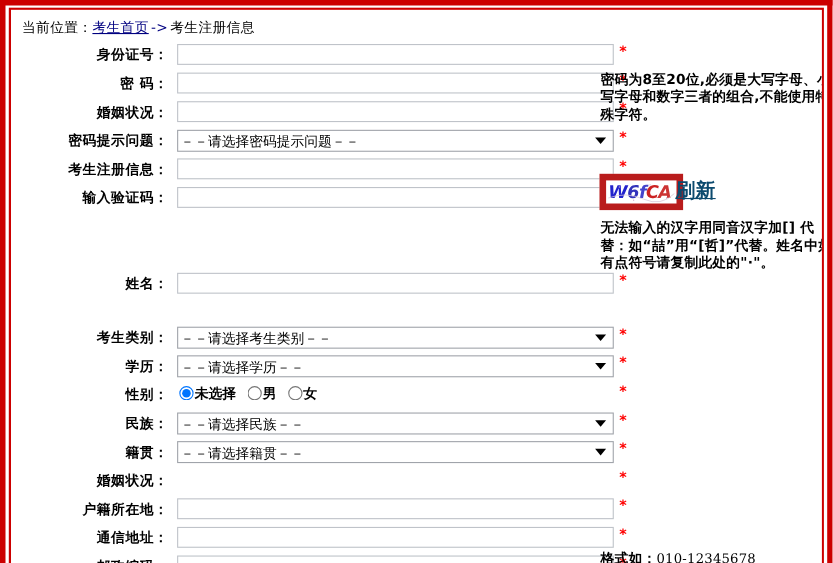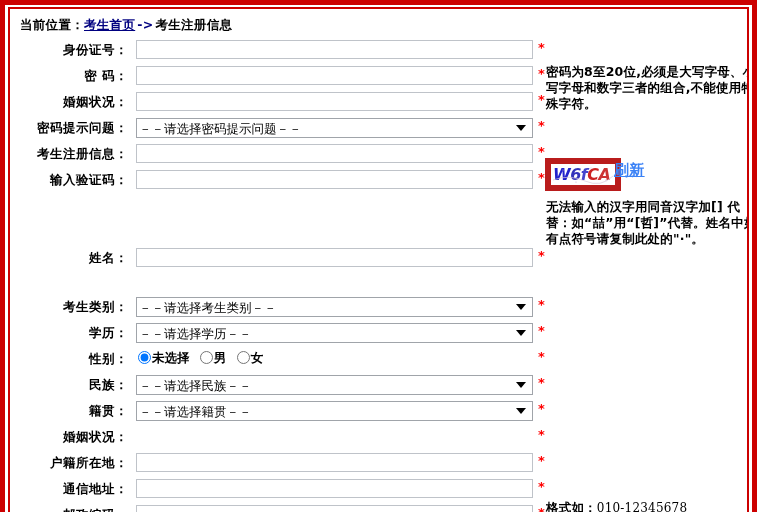--- a/index.html
+++ b/index.html
@@ -43,21 +43,21 @@
     background: #ffffff;
     overflow: hidden;
   }
 
   
   .breadcrumb {
     position: absolute;
     left: 10px;
     top: 8px;
     font-size: 12.5px;
-    font-weight: bold;
+    font-weight: normal;
     white-space: nowrap;
     letter-spacing: 0.3px;
   }
   .breadcrumb .bc-link {
     color: #000080;
     text-decoration: underline;
     cursor: pointer;
   }
   .breadcrumb .bc-arrow { color: #000080; padding: 0 2px; }
   .breadcrumb .bc-current { color: #000000; }
@@ -65,20 +65,21 @@
   
   .form-area {
     position: absolute;
     left: 0;
     top: 30px;
     width: 100%;
   }
   .row {
     position: relative;
     height: 26px;
+    margin-left: 25px;
   }
   .label {
     position: absolute;
     right: 0;
     width: 118px;
     text-align: right;
     font-size: 12.5px;
     font-weight: bold;
     color: #000000;
     letter-spacing: 0.5px;
@@ -218,23 +219,23 @@
   .captcha-noise {
     position: absolute;
     left: 0; top: 0;
     width: 100%; height: 100%;
     pointer-events: none;
   }
   .refresh-link {
     position: absolute;
     left: 604px;
     top: 152px;
-    font-size: 15px;
-    font-weight: bold;
-    color: #3b82f6;
+    font-size: 18px;
+    font-weight: bold;
+    color: #0c4a6e;
     text-decoration: underline;
     cursor: pointer;
     letter-spacing: 0.3px;
   }
 </style>
 </head>
 <body>
 
 <div id="page">
   <div id="inner-frame">

